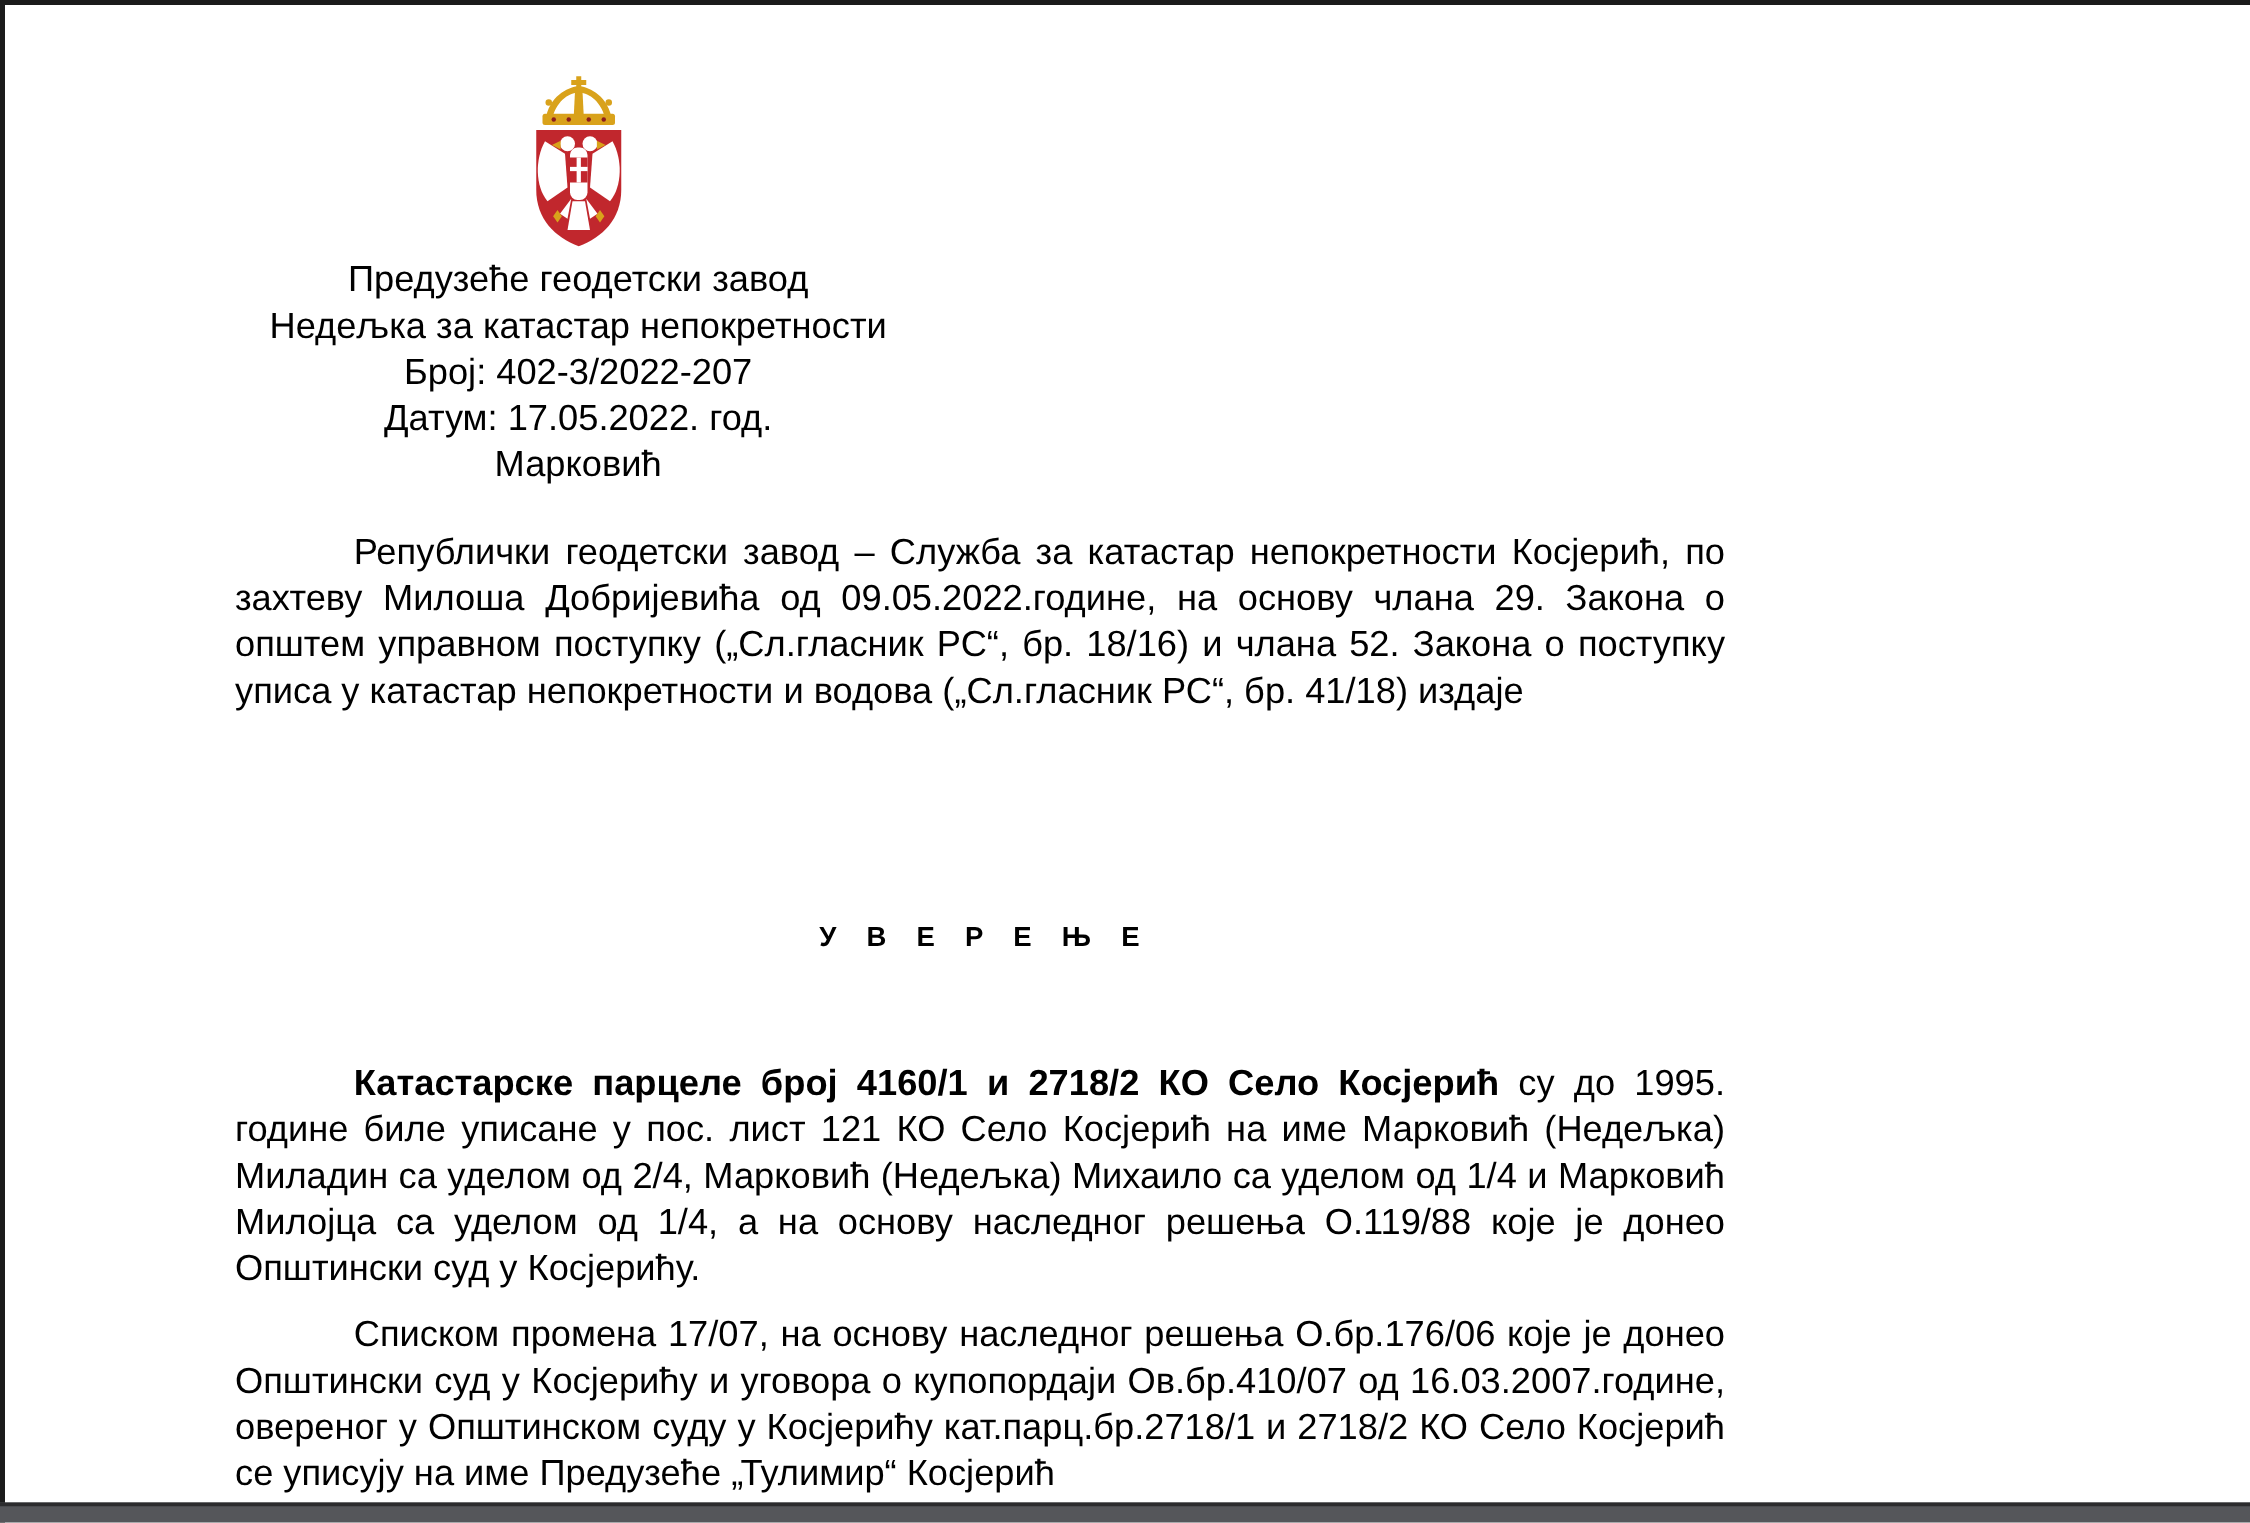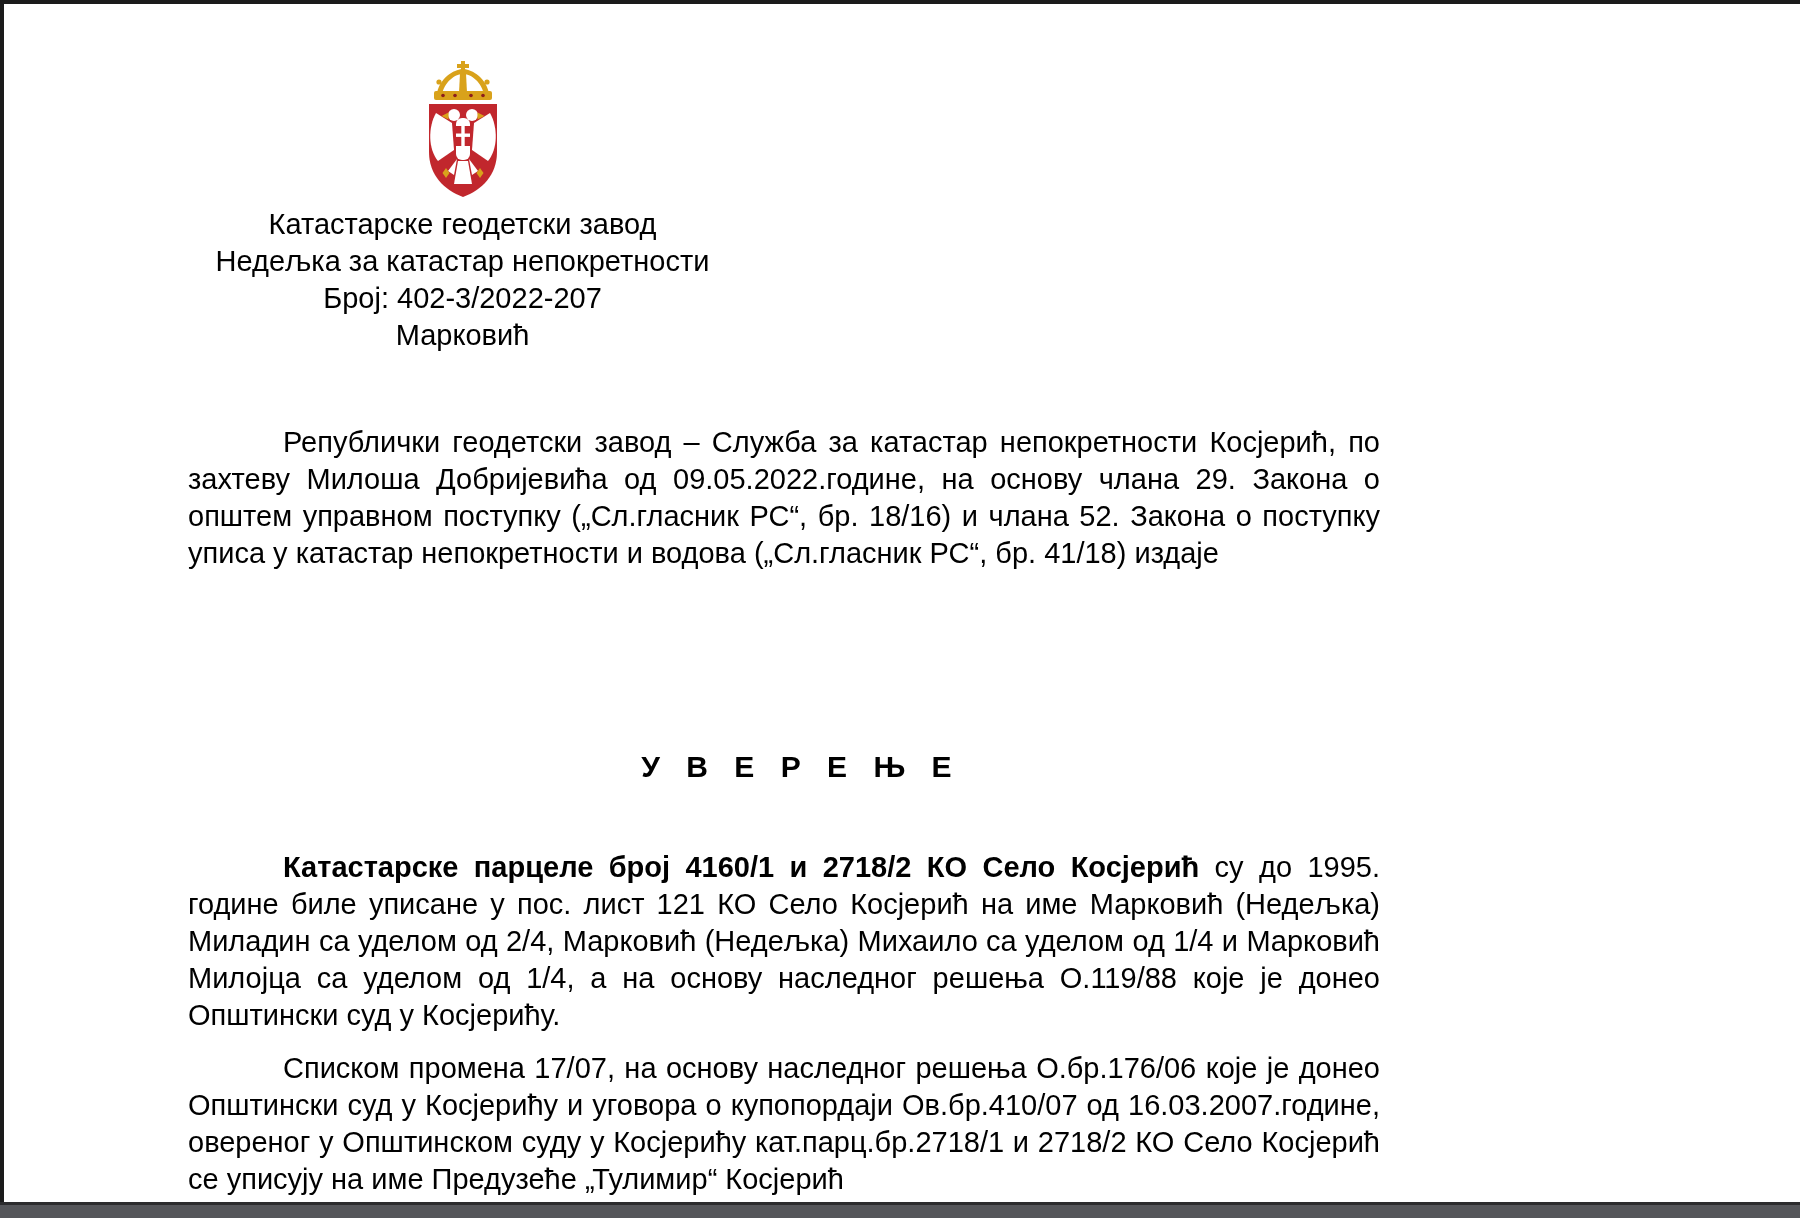--- a/index.html
+++ b/index.html
@@ -48,23 +48,23 @@
     position: absolute;
     top: 424px;
     left: 188px;
     width: 1192px;
   }
   .title {
     position: absolute;
     top: 737px;
     left: 188px;
     width: 1192px;
-    margin: 13px;
+    margin: 0;
     text-align: center;
-    font-size: 30px;
+    font-size: 22px;
     font-weight: bold;
     letter-spacing: 1px;
     word-spacing: 16px;
   }
   .bodytext {
     position: absolute;
     top: 849px;
     left: 188px;
     width: 1192px;
   }
@@ -118,23 +118,24 @@
       <path d="M62.5 52.5 L69.5 56 L62.5 59.5 Z" fill="#d9a21b"></path>
 
       <path d="M31 108 l3.5 5 -3.5 5 -3.5 -5 Z" fill="#d9a21b"></path>
       <path d="M65 108 l3.5 5 -3.5 5 -3.5 -5 Z" fill="#d9a21b"></path>
 
       <rect x="41" y="66" width="14" height="20" fill="#c1272d"></rect>
       <rect x="46.3" y="66" width="3.4" height="20" fill="#ffffff"></rect>
       <rect x="41" y="73.5" width="14" height="3.4" fill="#ffffff"></rect>
     </svg>
   </div>
-  <div class="hline">Катастарске геодетски завод</div>
+  <div class="hline">Предузеће геодетски завод</div>
   <div class="hline">Недељка за катастар непокретности</div>
   <div class="hline">Број: 402-3/2022-207</div>
+  <div class="hline">Датум: 17.05.2022. год.</div>
   <div class="hline">Марковић</div>
 </div>
 
 <p class="para intro">Републички геодетски завод – Служба за катастар непокретности Косјерић, по захтеву Милоша Добријевића од 09.05.2022.године, на основу члана 29. Закона о општем управном поступку („Сл.гласник РС“, бр. 18/16) и члана 52. Закона о поступку уписа у катастар непокретности и водова („Сл.гласник РС“, бр. 41/18) издаје</p>
 
 <h1 class="title">У В Е Р Е Њ Е</h1>
 
 <div class="bodytext">
   <p class="para"><b>Катастарске парцеле број 4160/1  и 2718/2 КО Село Косјерић</b><span> су до 1995. године биле уписане у пос. лист 121 КО Село Косјерић на име Марковић (Недељка)  Миладин са уделом од 2/4, Марковић (Недељка) Михаило са уделом од 1/4  и Марковић Милојца са уделом од 1/4, а на основу наследног решења О.119/88 које је донео Општински суд у Косјерићу.</span></p>
   <p class="para">Списком промена 17/07, на основу наследног решења О.бр.176/06 које је донео Општински суд у Косјерићу и уговора о купопордаји Ов.бр.410/07 од 16.03.2007.године, овереног у Општинском суду у Косјерићу кат.парц.бр.2718/1 и 2718/2  КО Село Косјерић се уписују на име Предузеће „Тулимир“ Косјерић</p>

